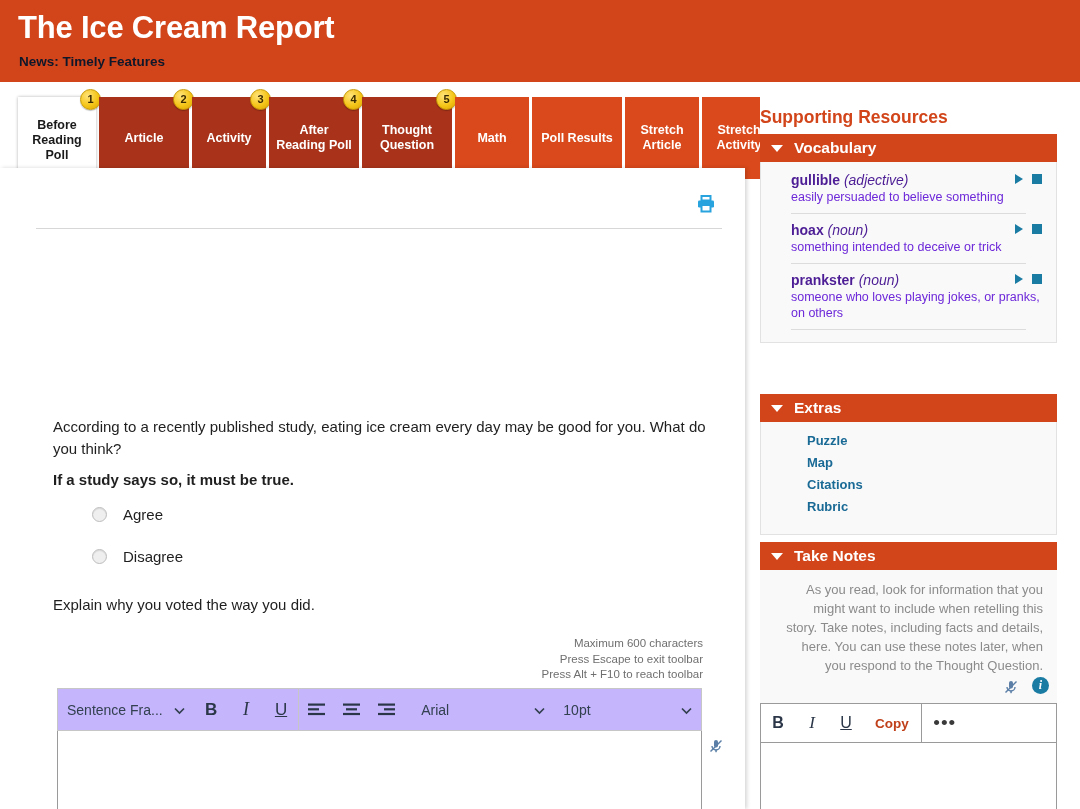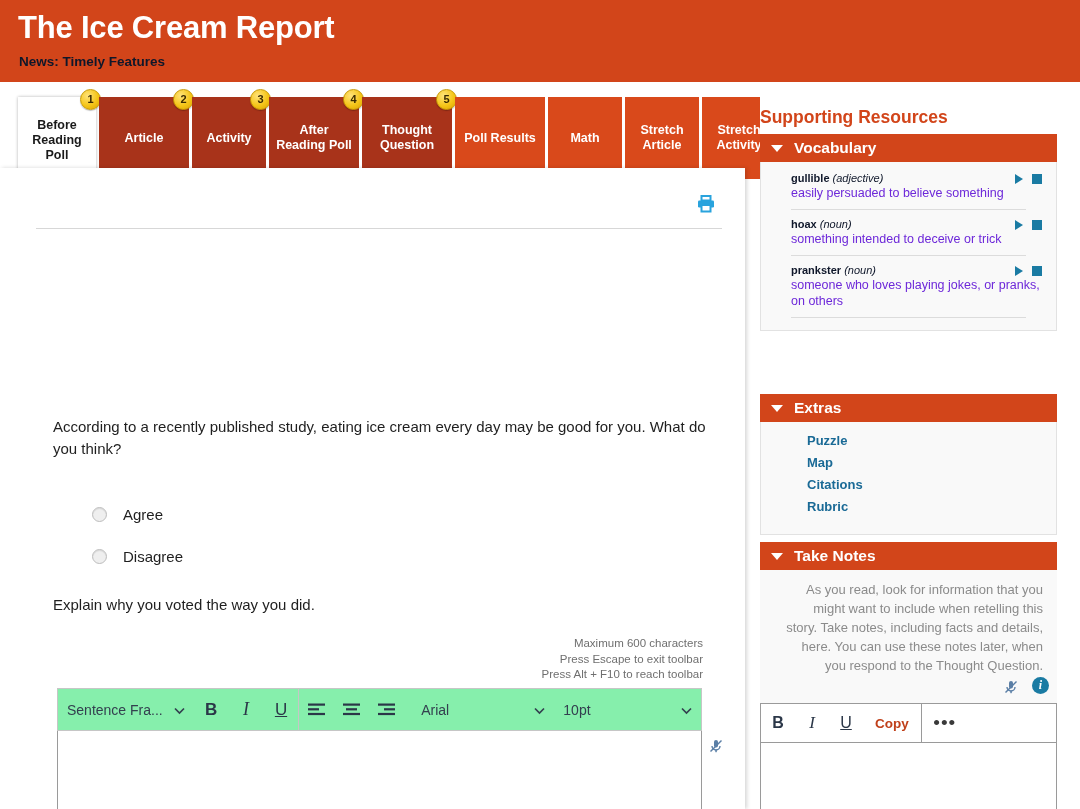--- a/index.html
+++ b/index.html
@@ -105,21 +105,21 @@
   .hints{
     position:absolute;right:42px;top:468px;width:360px;text-align:right;
     font-size:11.5px;line-height:15.5px;color:#6f6f6f;
   }
 
   
   .editor{
     position:absolute;left:57px;top:520px;width:645px;
   }
   .etool{
-    height:43px;border:1px solid #c6c6c6;background:#86efac;
+    height:43px;border:1px solid #c6c6c6;background:#c4b5fd;
     display:flex;align-items:center;box-sizing:border-box;
   }
   .esel{
     display:flex;align-items:center;justify-content:space-between;
     font-size:14px;color:#33404f;padding:0 9px;cursor:pointer;height:100%;
   }
   .ebtn{
     width:38px;height:100%;display:flex;align-items:center;justify-content:center;
     font-size:17px;color:#2b3748;cursor:pointer;
   }
@@ -150,21 +150,21 @@
   .p-head .caret{
     margin-left:11px;margin-right:11px;
     width:0;height:0;border-left:6px solid transparent;border-right:6px solid transparent;
     border-top:7px solid #ffffff;
   }
   .p-body{background:#f9f9f9;border:1px solid #e2e2e2;border-top:none;}
 
   
   .vocab{padding:10px 0 4px 0;}
   .vrow{position:relative;padding:0 12px 0 30px;}
-  .vhead{font-size:11px;color:#0f172a;}
+  .vhead{font-size:14px;color:#4c1d95;}
   .vhead b{font-weight:bold;}
   .vhead i{font-style:italic;}
   .vdef{font-size:12.5px;line-height:16px;color:#6d28d9;margin-top:1px;}
   .vline{height:1px;background:#dcdcdc;margin:8px 30px 8px 30px;}
   .vctrl{position:absolute;right:14px;top:2px;display:flex;align-items:center;gap:9px;}
   .play{width:0;height:0;border-top:5px solid transparent;border-bottom:5px solid transparent;border-left:8px solid #1a7ba3;cursor:pointer;}
   .stop{width:10px;height:10px;background:#1a7ba3;cursor:pointer;}
 
   
   .extras{padding:11px 0 13px 0;}
@@ -234,25 +234,25 @@
           <span class="badge">3</span>
         </div>
         <div class="tab tab-w2">
           <span>After Reading Poll</span>
           <span class="badge">4</span>
         </div>
         <div class="tab tab-w2">
           <span>Thought Question</span>
           <span class="badge">5</span>
         </div>
+        <div class="tab tab-w3 light">
+          <span>Math</span>
+        </div>
         <div class="tab tab-w2 light">
           <span>Poll Results</span>
-        </div>
-        <div class="tab tab-w3 light">
-          <span>Math</span>
         </div>
         <div class="tab tab-w3 light">
           <span>Stretch Article</span>
         </div>
         <div class="tab tab-w3 light">
           <span>Stretch Activity</span>
         </div>
       </div>
   </div>
 
@@ -263,20 +263,21 @@
         <svg width="20" height="20" viewBox="0 0 20 20">
           <rect x="5.5" y="2" width="9" height="4.5" fill="none" stroke="#29a3dd" stroke-width="2"></rect>
           <rect x="2" y="6.5" width="16" height="7" rx="1.2" fill="#29a3dd"></rect>
           <rect x="5.5" y="11" width="9" height="6.5" fill="#fff" stroke="#29a3dd" stroke-width="2"></rect>
         </svg>
       </div>
     </div>
     <div class="hr"></div>
 
     <div class="q-text">According to a recently published study, eating ice cream every day may be good for you. What do you think?</div>
+    <div class="q-bold">If a study says so, it must be true.</div>
 
     <div class="opt" style="top:338px">
       <span class="radio"></span>
       <span class="olabel">Agree</span>
     </div>
     <div class="opt" style="top:380px">
       <span class="radio"></span>
       <span class="olabel">Disagree</span>
     </div>
 

